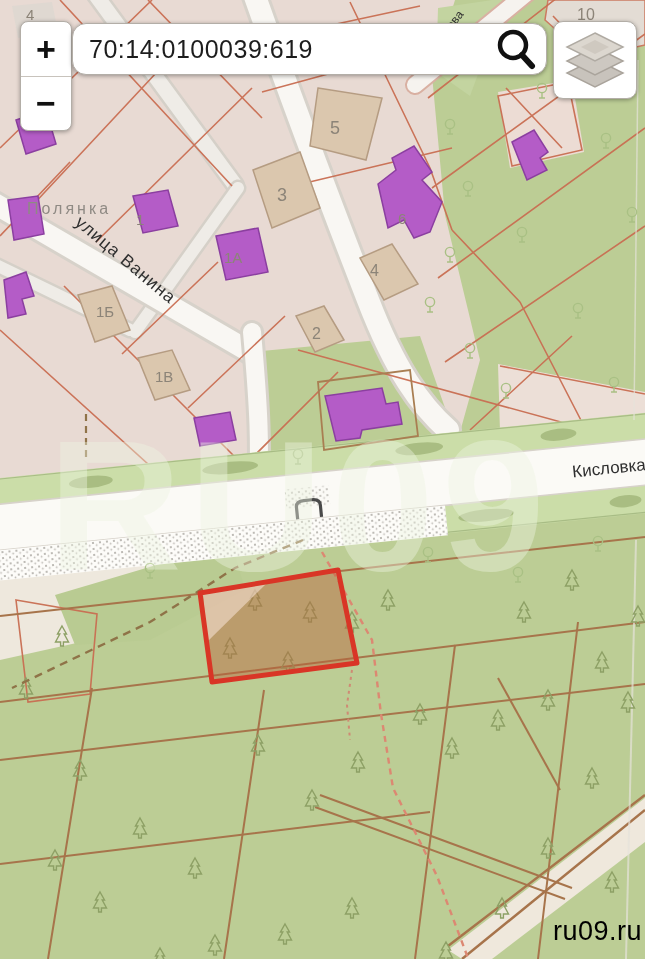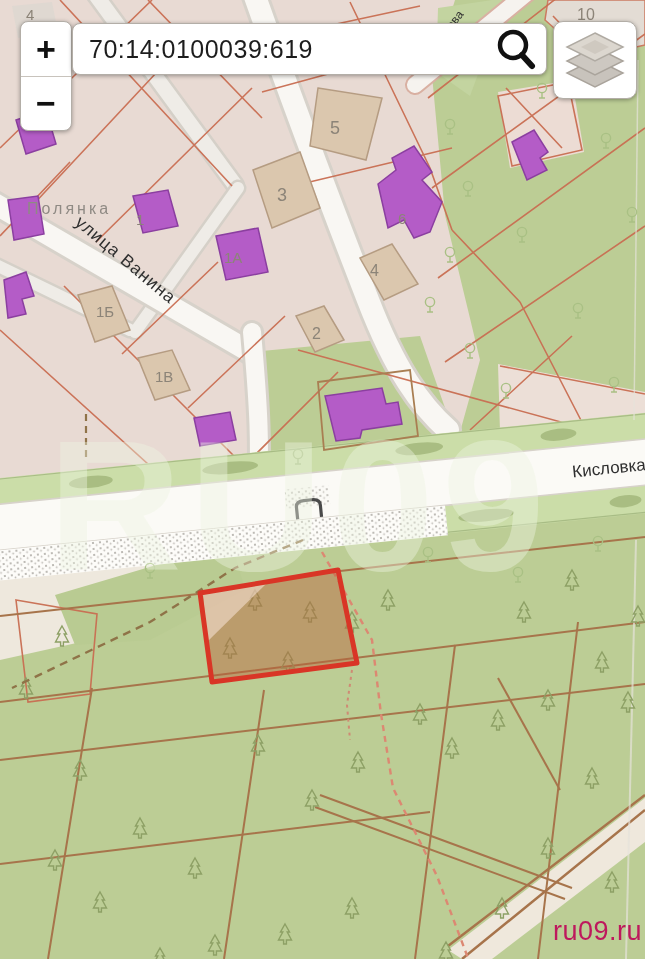--- a/index.html
+++ b/index.html
@@ -7,34 +7,34 @@
           font-family:"Liberation Sans",sans-serif;background:#bccd95;}
   #map-svg{position:absolute;left:0;top:0;z-index:0;}
 
   
   .ctl{position:absolute;background:#fff;border:1px solid #b3aea7;border-radius:8px;
        box-shadow:0 1px 4px rgba(0,0,0,.35);z-index:2;box-sizing:border-box;}
   .zoombox{left:20px;top:21px;width:52px;height:110px;display:flex;flex-direction:column;}
   .zoombox button{flex:1;border:none;background:transparent;font-size:34px;font-weight:700;
        line-height:1;color:#111;cursor:pointer;font-family:inherit;padding:0;}
   .zoombox button:first-child{border-bottom:1px solid #c8c3bc;}
-  .searchbar{left:72px;top:23px;width:475px;height:52px;border-radius:8px;display:flex;
+  .searchbar{left:72px;top:23px;width:475px;height:52px;border-radius:14px;display:flex;
        align-items:center;padding:0 8px 0 14px;}
   .searchbar input{flex:1;border:none;outline:none;background:transparent;font-size:25px;
        color:#1d1d1d;font-family:inherit;letter-spacing:.5px;min-width:0;}
   .searchbar .mag{flex:0 0 auto;cursor:pointer;display:block;}
   .layersbtn{left:553px;top:21px;width:84px;height:78px;border-radius:10px;display:flex;
        align-items:center;justify-content:center;cursor:pointer;}
 
   
   .pnum{fill:#8c8478;font-family:"Liberation Sans",sans-serif;}
   .street{fill:#2f2f2f;font-family:"Liberation Sans",sans-serif;}
   .place{fill:#8f8a84;font-family:"Liberation Sans",sans-serif;letter-spacing:3px;}
   #corner-watermark{position:absolute;right:3px;bottom:12px;z-index:3;font-size:27px;
-       color:#be185d;letter-spacing:.5px;margin-top:40px;}
+       color:#000000;letter-spacing:.5px;margin-top:40px;}
 </style>
 </head>
 <body>
 
 <div id="screen">
 
 <svg id="map-svg" width="645" height="959" viewBox="0 0 645 959">
   <defs>
     <pattern id="stip" width="7" height="6" patternUnits="userSpaceOnUse">
       <circle cx="2" cy="2" r="1.1" fill="#6b675f"></circle>

